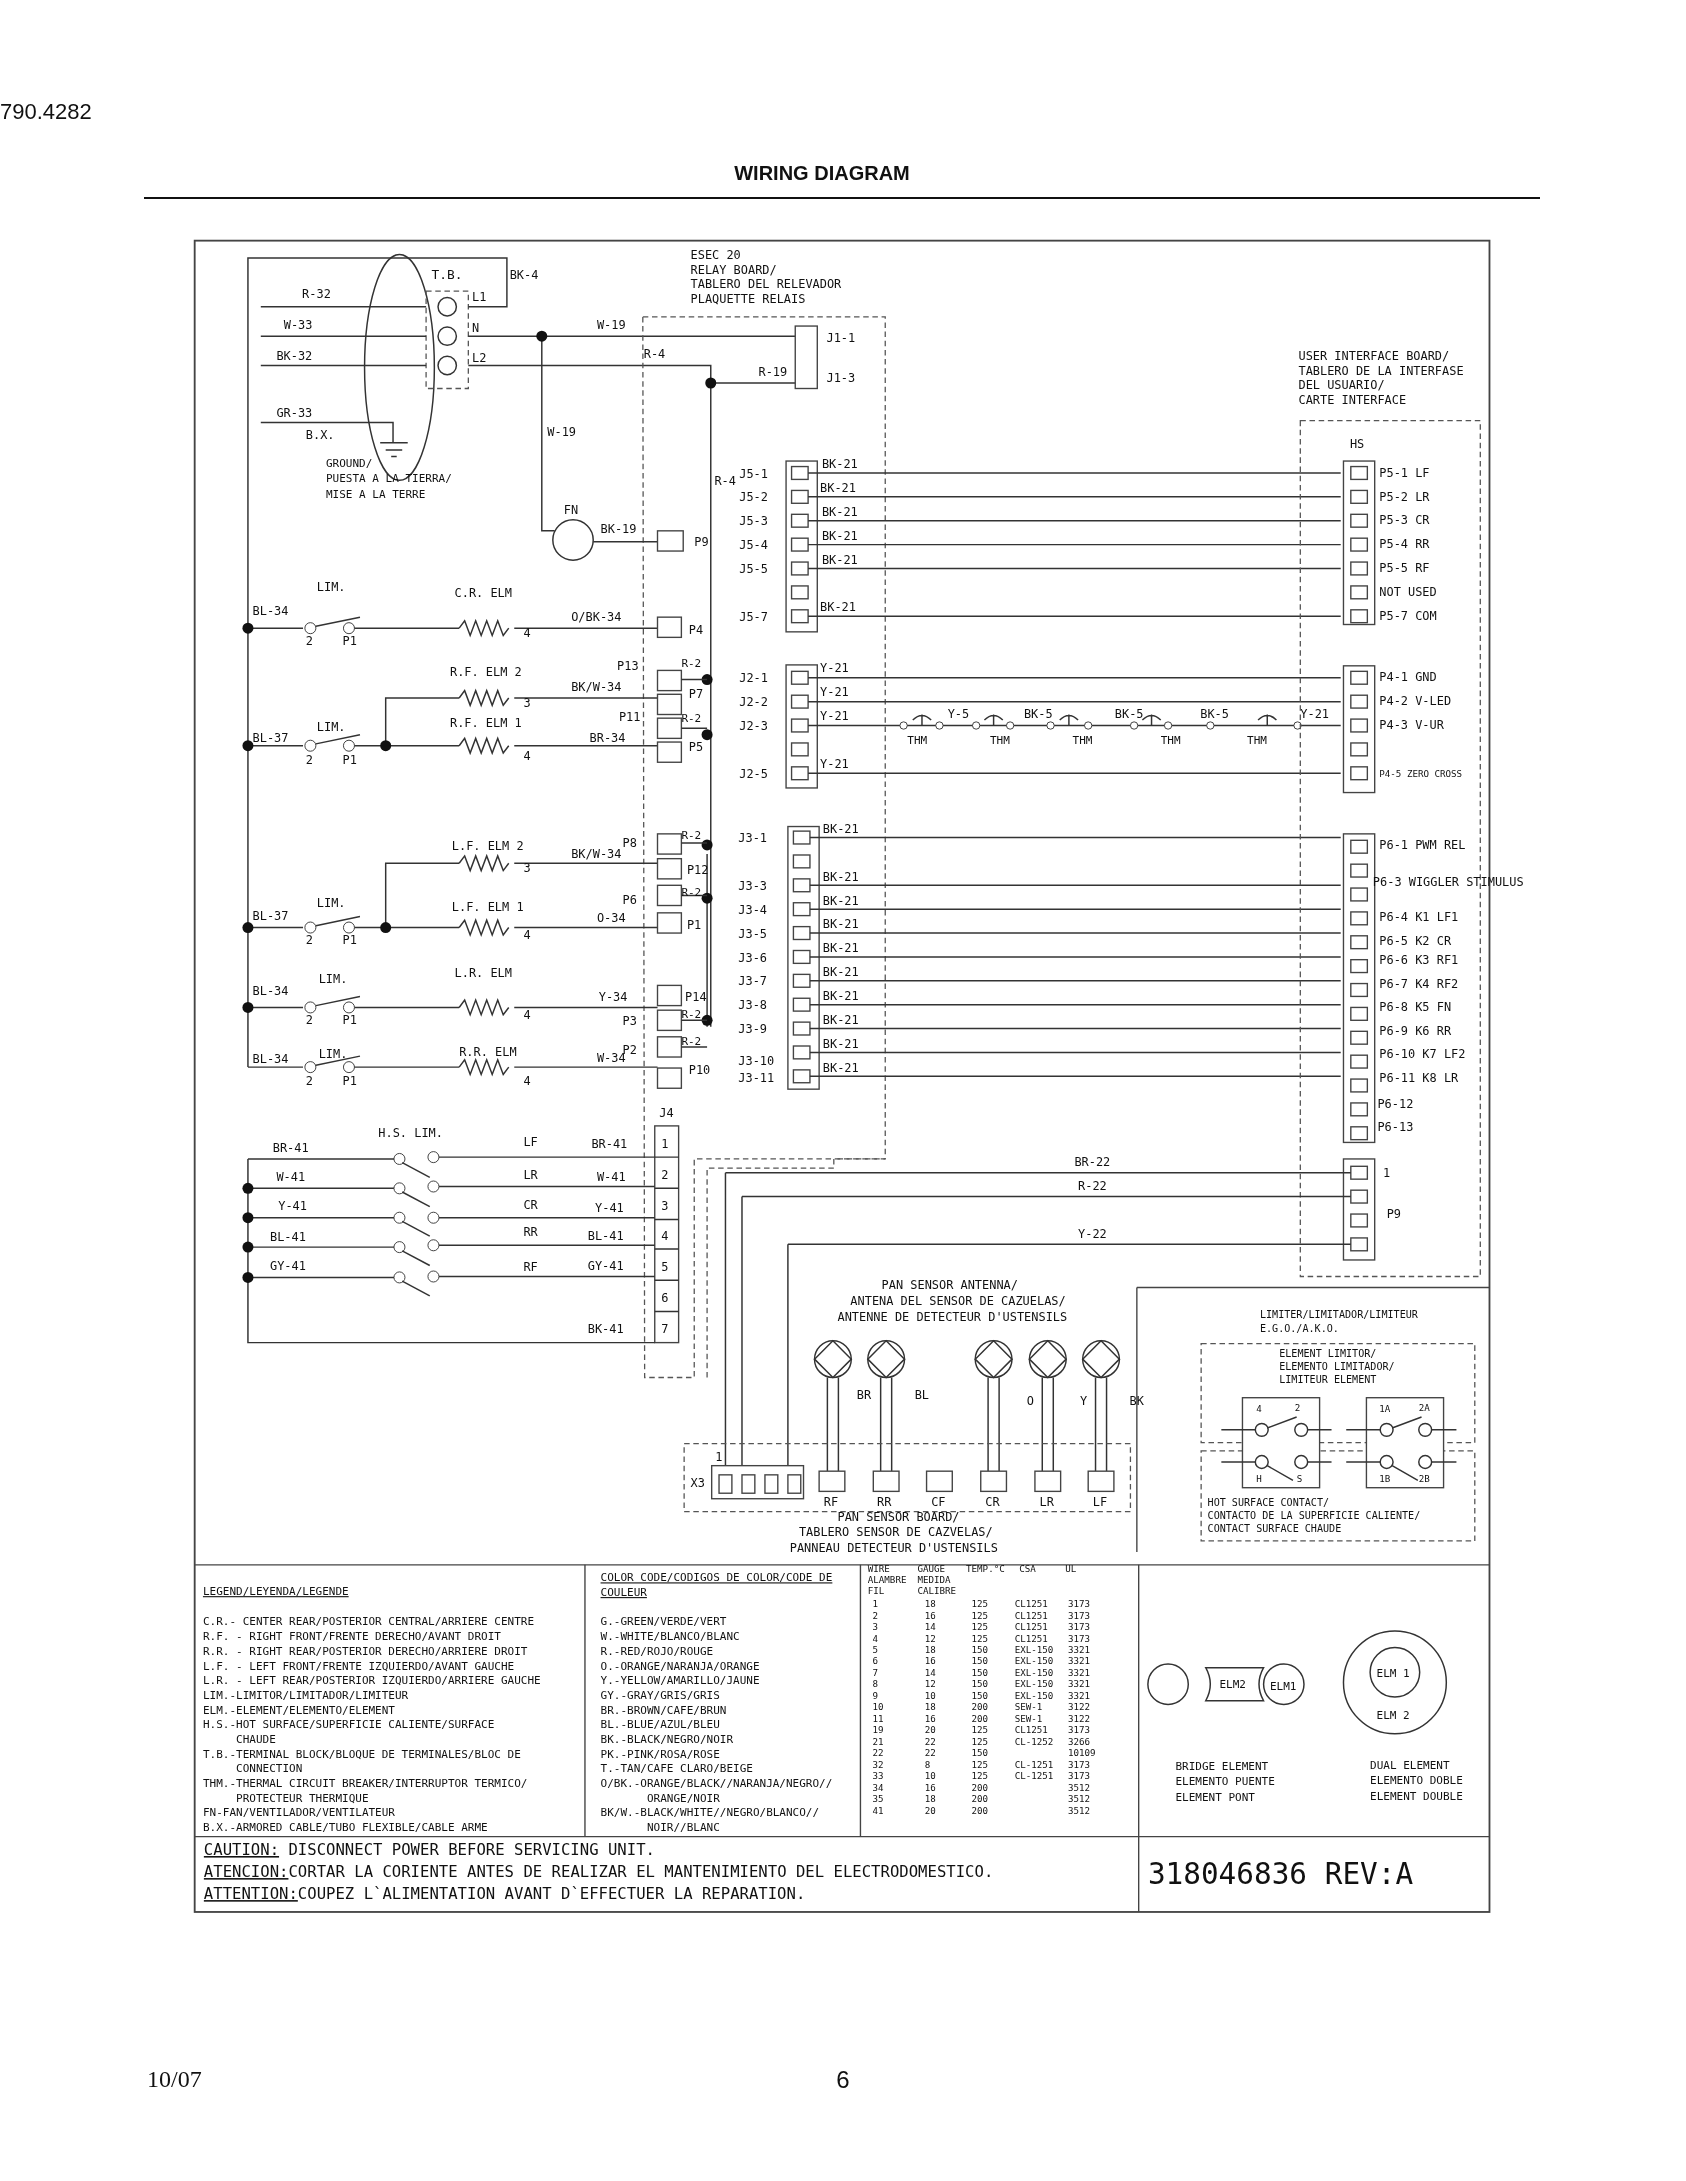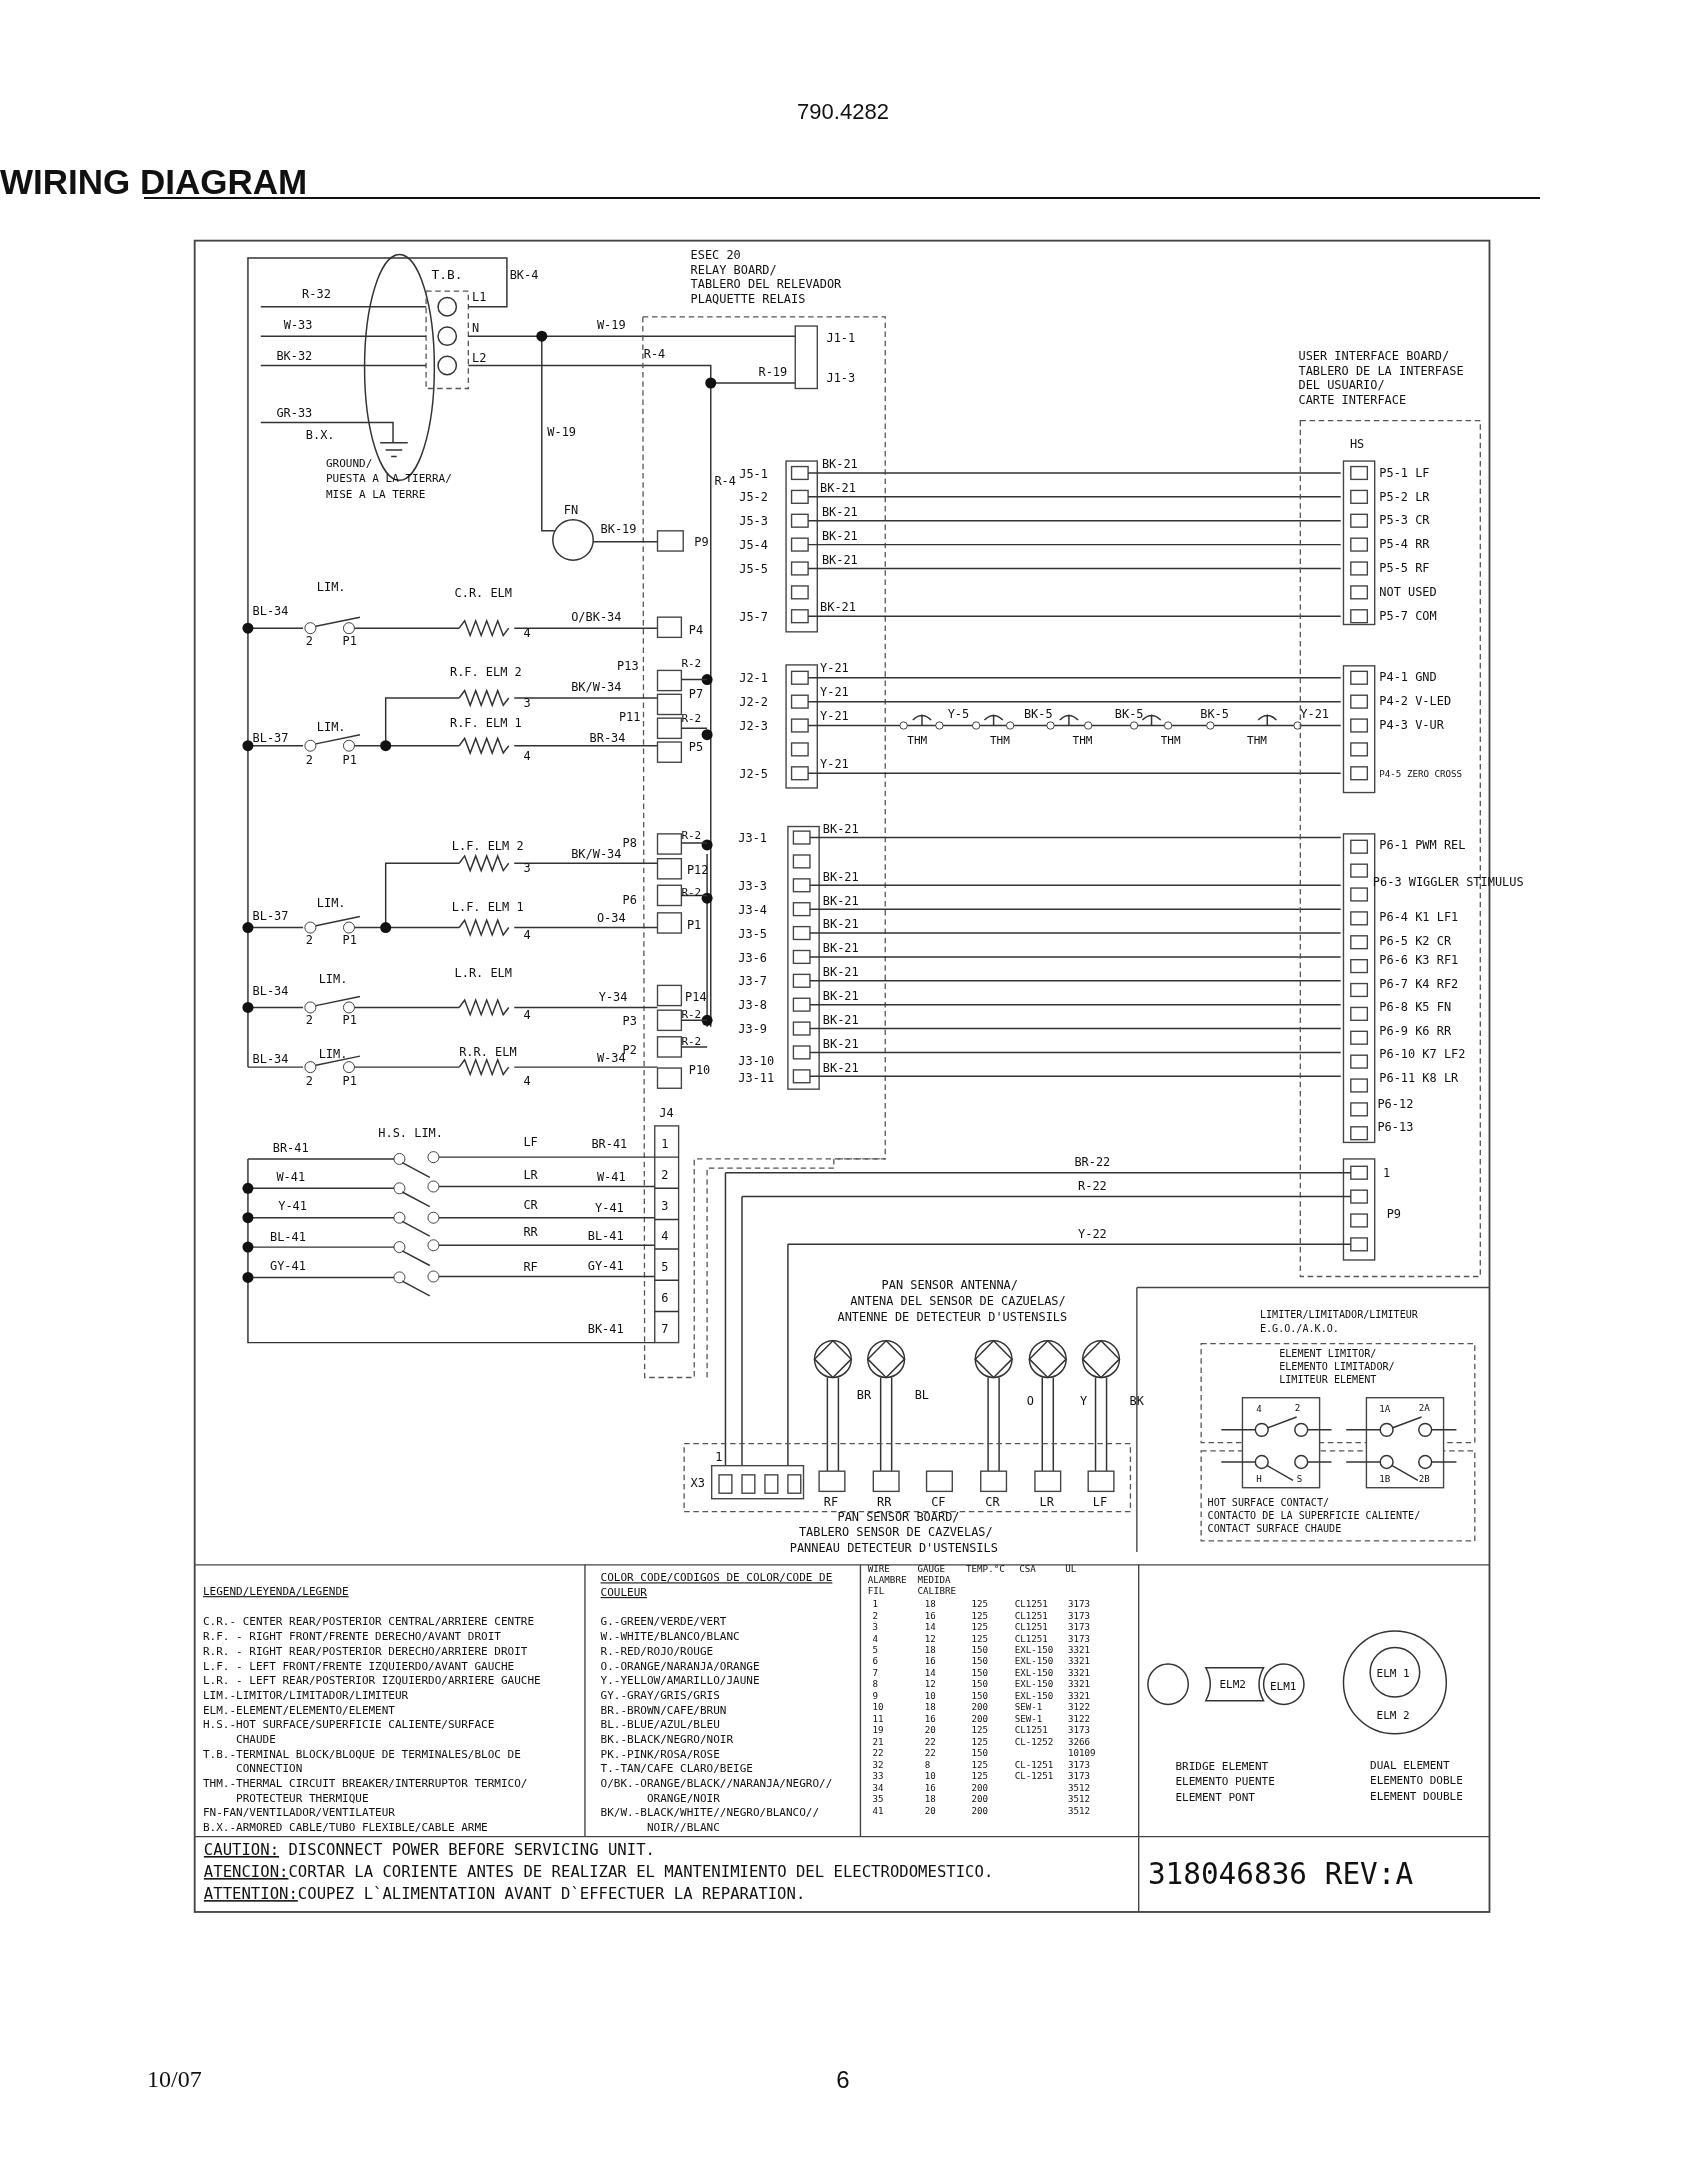--- a/index.html
+++ b/index.html
@@ -1,18 +1,18 @@
 <!DOCTYPE html>
 <html style="font-size:14.7px"><head>
 <meta charset="utf-8">
 <style>
   html,body{margin:0;padding:0;background:#fff;}
   body{width:1686px;height:2182px;position:relative;overflow:hidden;font-family:"Liberation Sans",sans-serif;color:#111;}
-  .hdr-num{position:absolute;top:99px;left:0;width:1686px;text-align:center;font-size:22px;}
-  .hdr-title{position:absolute;top:162px;left:0;width:1644px;text-align:left;font-size:35px;font-weight:bold;}
+  .hdr-num{position:absolute;top:99px;left:0;width:1686px;font-size:22px;}
+  .hdr-title{position:absolute;top:162px;left:0;width:1644px;text-align:center;font-size:20px;font-weight:bold;}
   .hdr-rule{position:absolute;top:197px;left:144px;width:1396px;height:1.8px;background:#111;}
   .foot-date{position:absolute;top:2066px;left:147px;font-size:24px;font-family:Liberation Serif, serif;}
   .foot-page{position:absolute;top:2066px;left:0;width:1686px;text-align:center;font-size:24px;}
   svg{position:absolute;left:0;top:0;}
   svg text{font-family:"DejaVu Sans Mono","Liberation Mono",monospace;fill:#111;}
   .w{stroke:#333;stroke-width:1.6;fill:none;}
   .dash{stroke:#555;stroke-width:1.4;fill:none;stroke-dasharray:6 4;}
   .box{stroke:#444;stroke-width:1.5;fill:#fff;}
   .dot{fill:#111;}
 </style>

